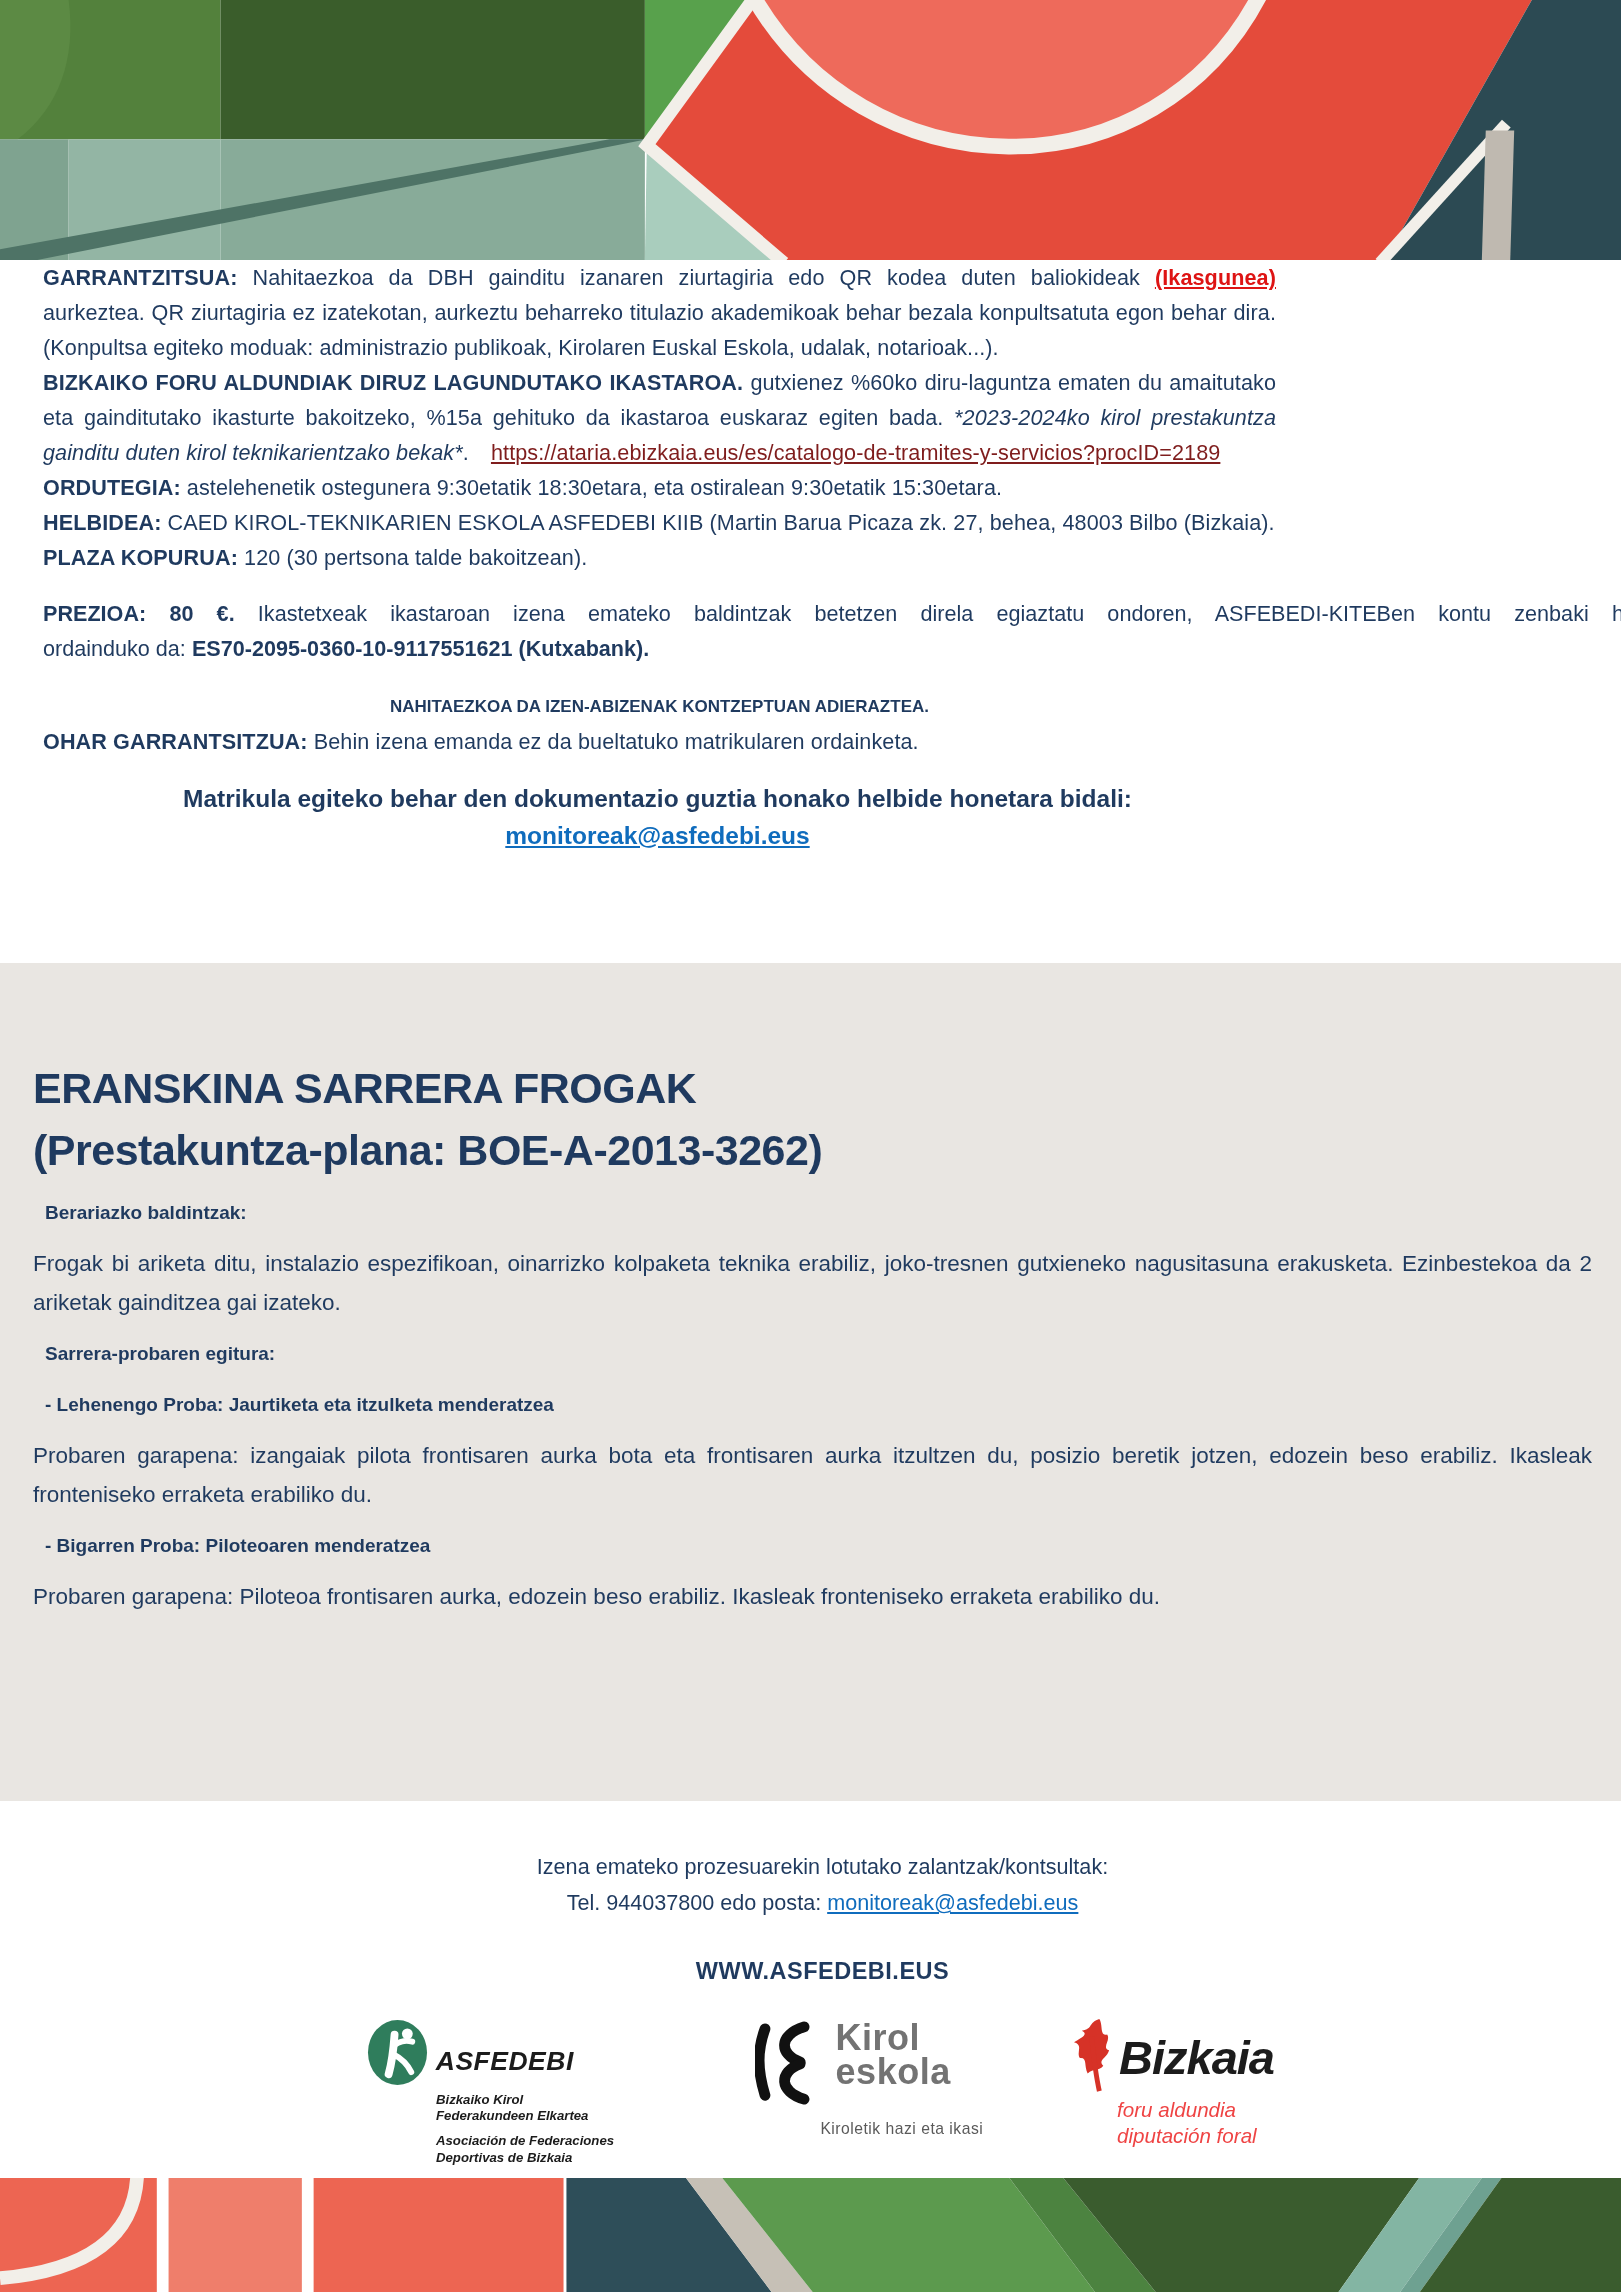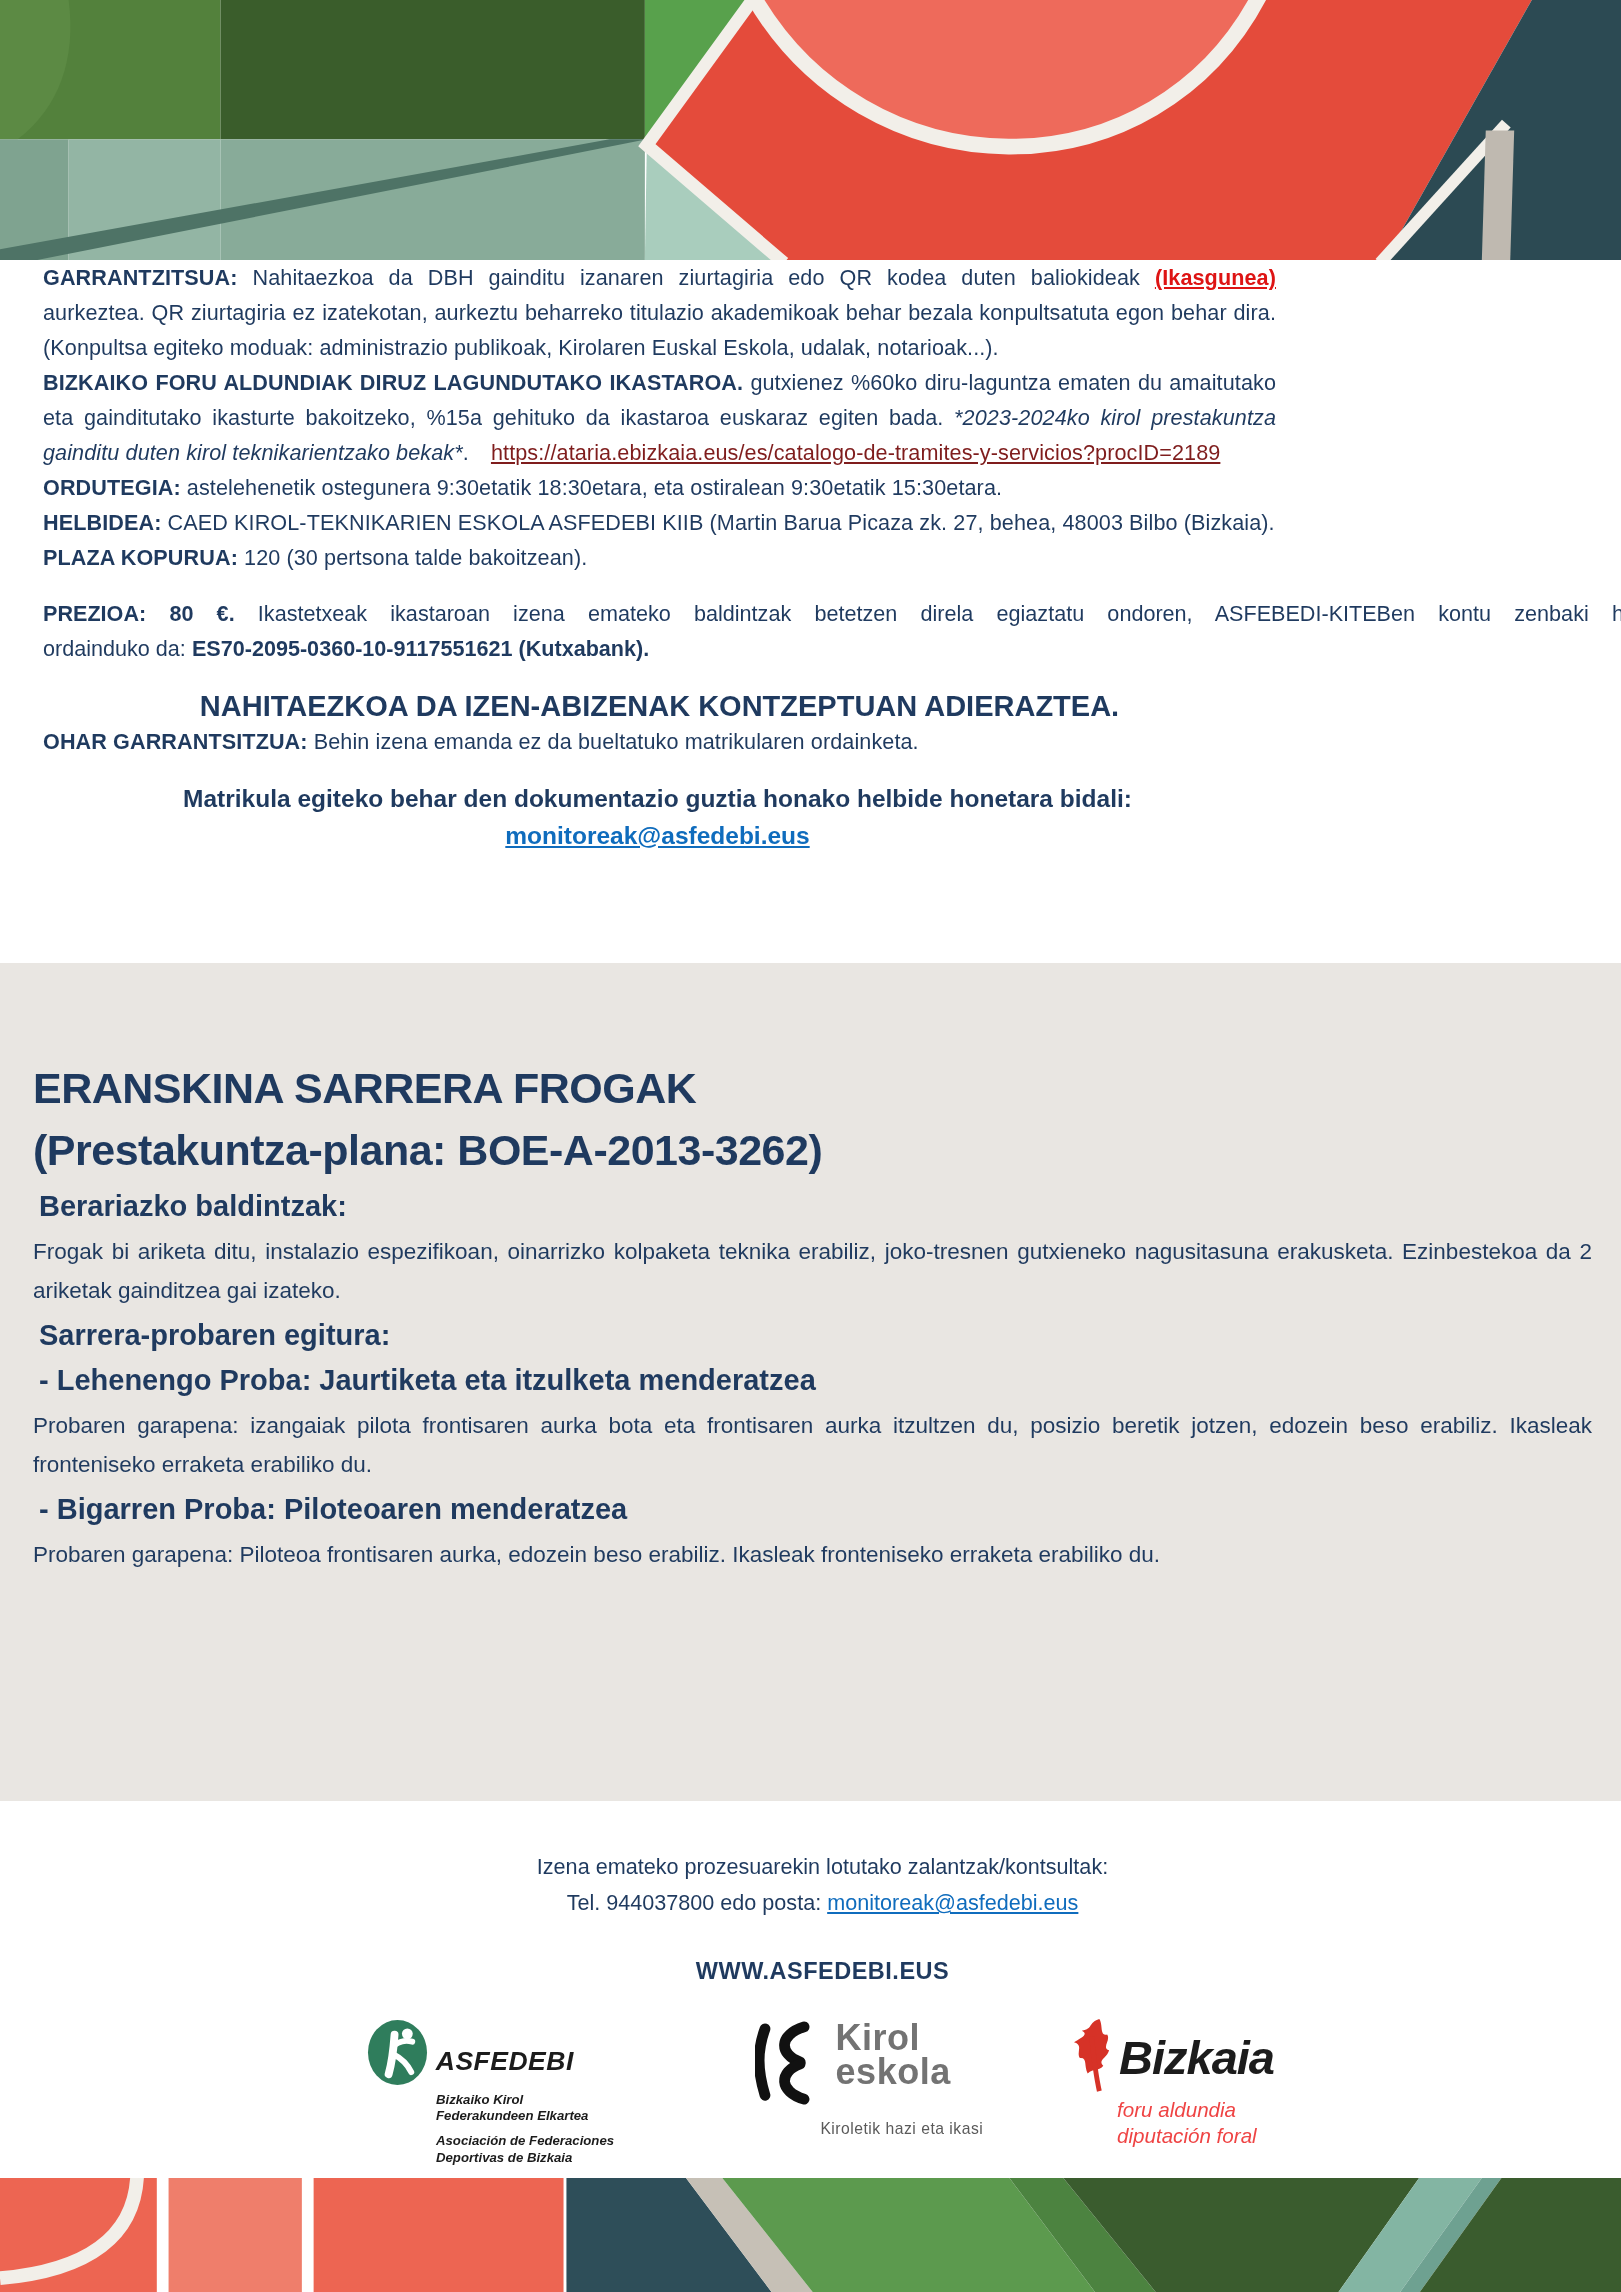--- a/index.html
+++ b/index.html
@@ -40,21 +40,21 @@
     font-size:21.6px;
     line-height:35px;
     text-align:justify;
     -moz-text-align-last:justify;
     text-align-last:justify;
     white-space:nowrap;
   }
   .prez-line2{margin:0 29px 0 33px;font-size:21.6px;line-height:35px;text-align:left;}
   .center-note{
     margin:23.5px 29px 0 33px;
-    font-size:29px;line-height:35px;
+    font-size:17px;line-height:35px;
     font-weight:bold;text-align:center;
   }
   .ohar{margin-top:30px;text-align:left;}
   .matrikula{
     margin:20.6px 19.6px 0 19.6px;
     font-size:24.5px;line-height:37px;
     font-weight:bold;text-align:center;
   }
   
   .annex{
@@ -64,21 +64,21 @@
     padding:0 29px 0 33px;
   }
   .annex-title{
     margin-top:94px;
     font-size:43px;line-height:62px;font-weight:bold;
     letter-spacing:-0.5px;color:#1F3A5F;
   }
   .annex .gpara{
     font-size:22.5px;line-height:39px;text-align:justify;margin:0;
   }
-  .annex .glabel{font-weight:bold;font-size:29px;line-height:39px;margin:6px;}
+  .annex .glabel{font-weight:bold;font-size:19px;line-height:39px;margin:12px;}
   .mt-bald{margin-top:57px;}
   .mt-egit{margin-top:39px;}
   .mt-proba1{margin-top:43px;}
   .mt-proba2{margin-top:37px;}
   .mt-small{margin-top:2px;}
   
   .contact{position:absolute;top:1802px;left:12px;width:1621px;text-align:center;}
   .contact .cline{font-size:21.6px;line-height:36px;margin:0;}
   .contact .c1{margin-top:47px;}
   .website{margin-top:37px;font-size:23.5px;font-weight:bold;letter-spacing:0.5px;}

